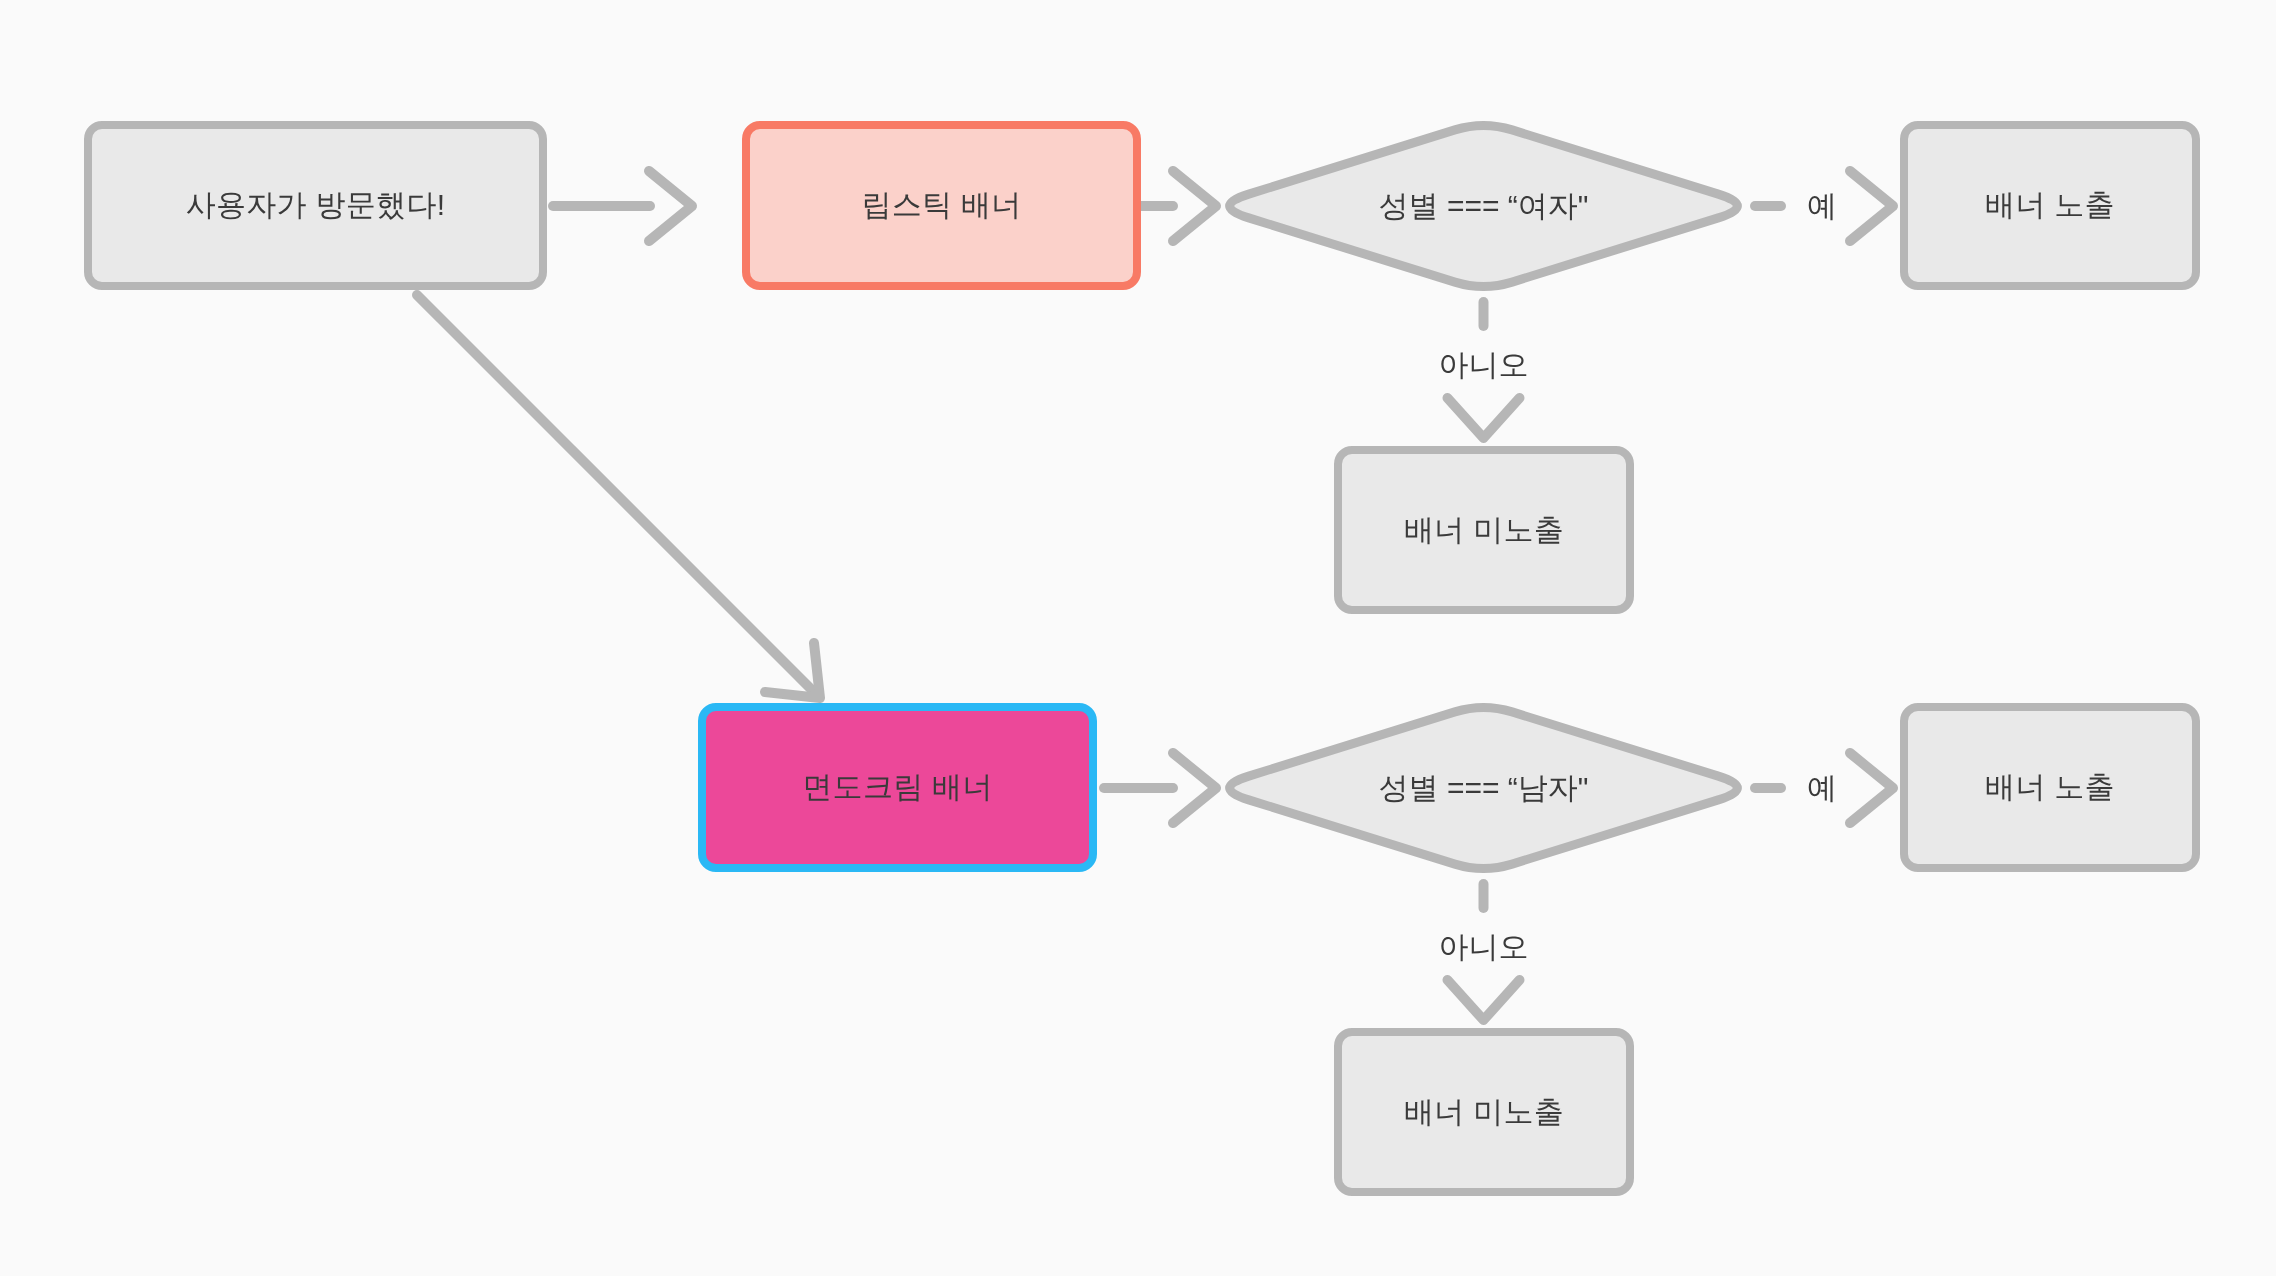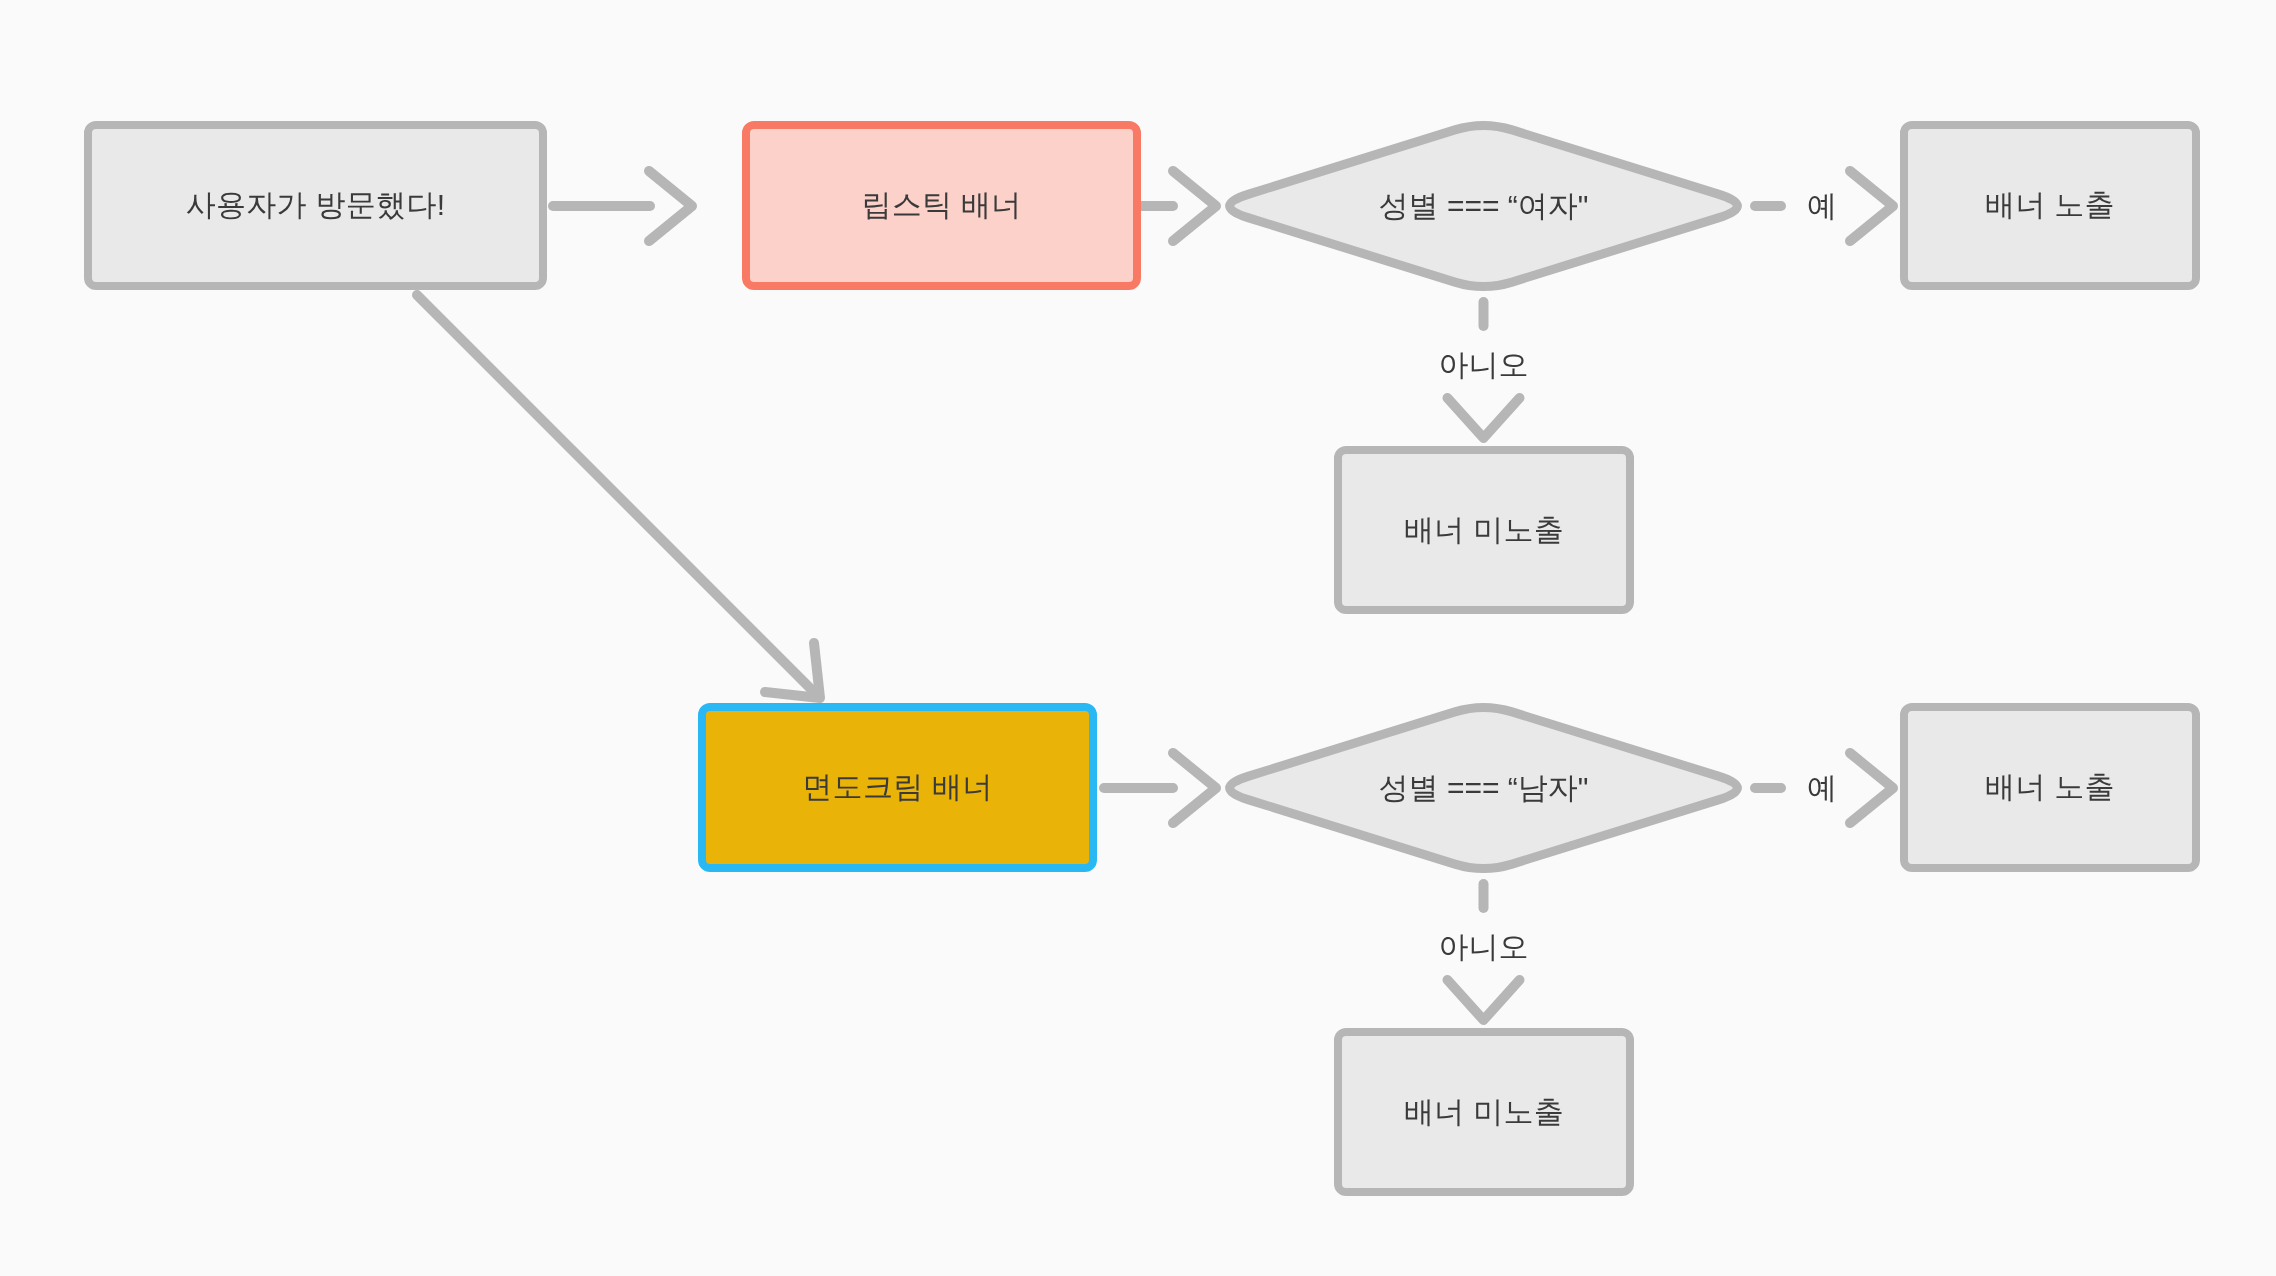--- a/index.html
+++ b/index.html
@@ -8,28 +8,28 @@
     width:2276px;height:1276px;
     background:#FAFAFA;
     font-family:"Liberation Sans",sans-serif;
     overflow:hidden;
   }
   .edges{position:absolute;left:0;top:0;}
   .node{
     position:absolute;
     display:flex;align-items:center;justify-content:center;
     box-sizing:border-box;
-    border-radius:12px;
+    border-radius:18px;
     font-size:30px;color:#3A3A3A;
     text-align:center;
     letter-spacing:.3px;
   }
   .node.gray{background:#E9E9E9;border:8px solid #B6B6B6;}
   .node.red{background:#FBD1CA;border:8px solid #F87A65;margin-left:44px;}
-  .node.blue{background:#eab308;border:8px solid #2AB8F5;justify-content:center;}
+  .node.blue{background:#ec4899;border:8px solid #2AB8F5;justify-content:center;}
   .diamond-label{
     position:absolute;
     display:flex;align-items:center;justify-content:center;
     font-size:30px;color:#3A3A3A;text-align:center;
   }
   .edge-label{
     position:absolute;
     display:flex;align-items:center;justify-content:center;
     font-size:30px;color:#3A3A3A;text-align:center;
   }

